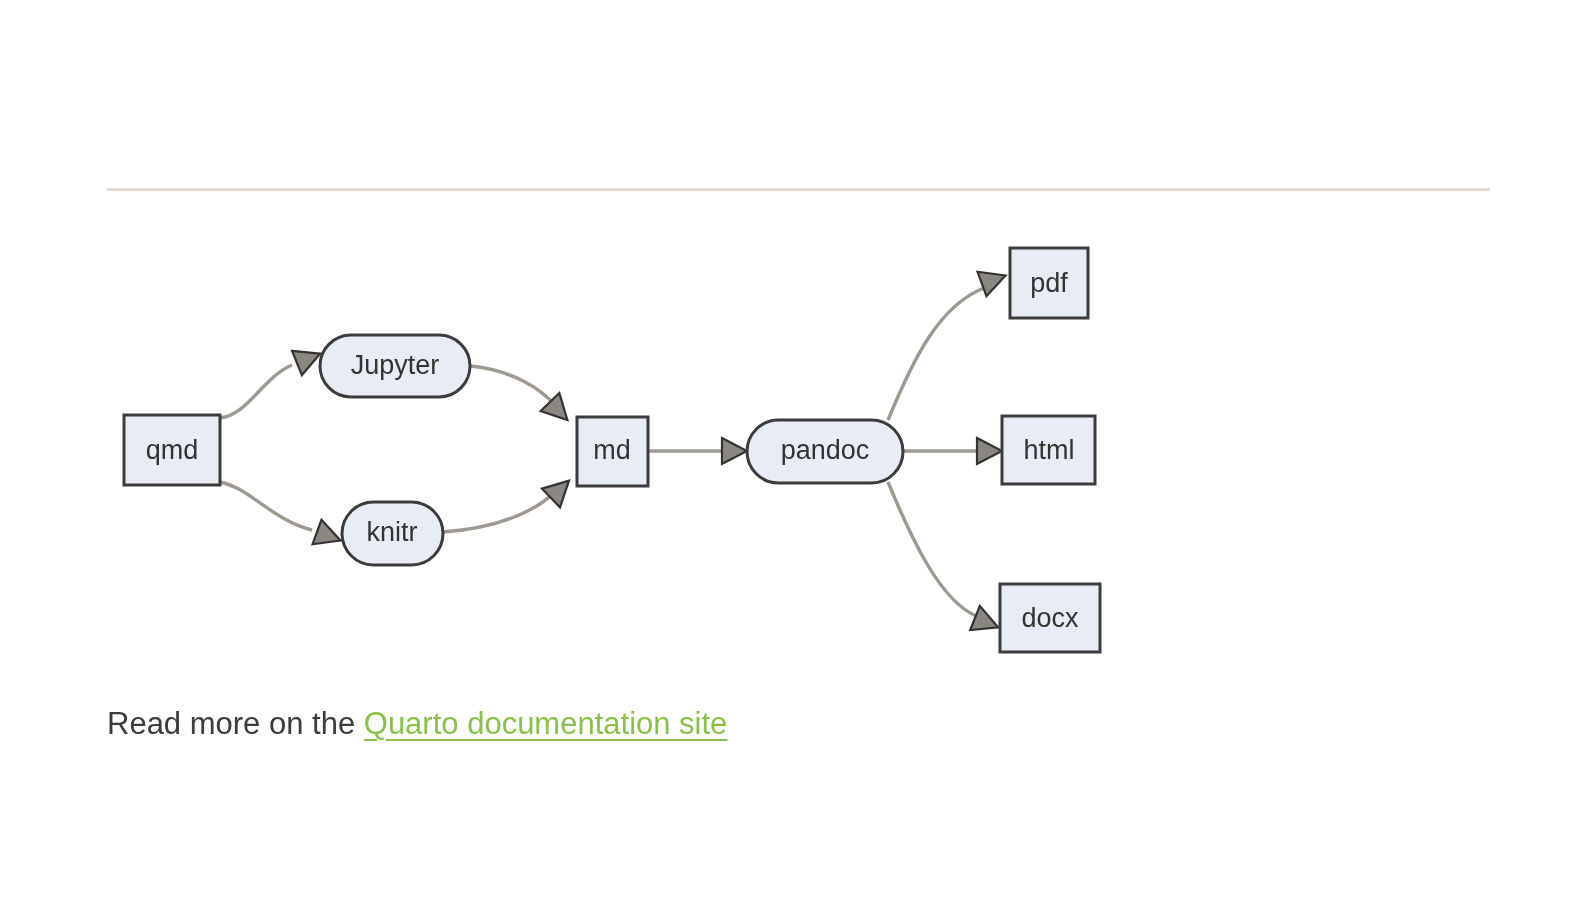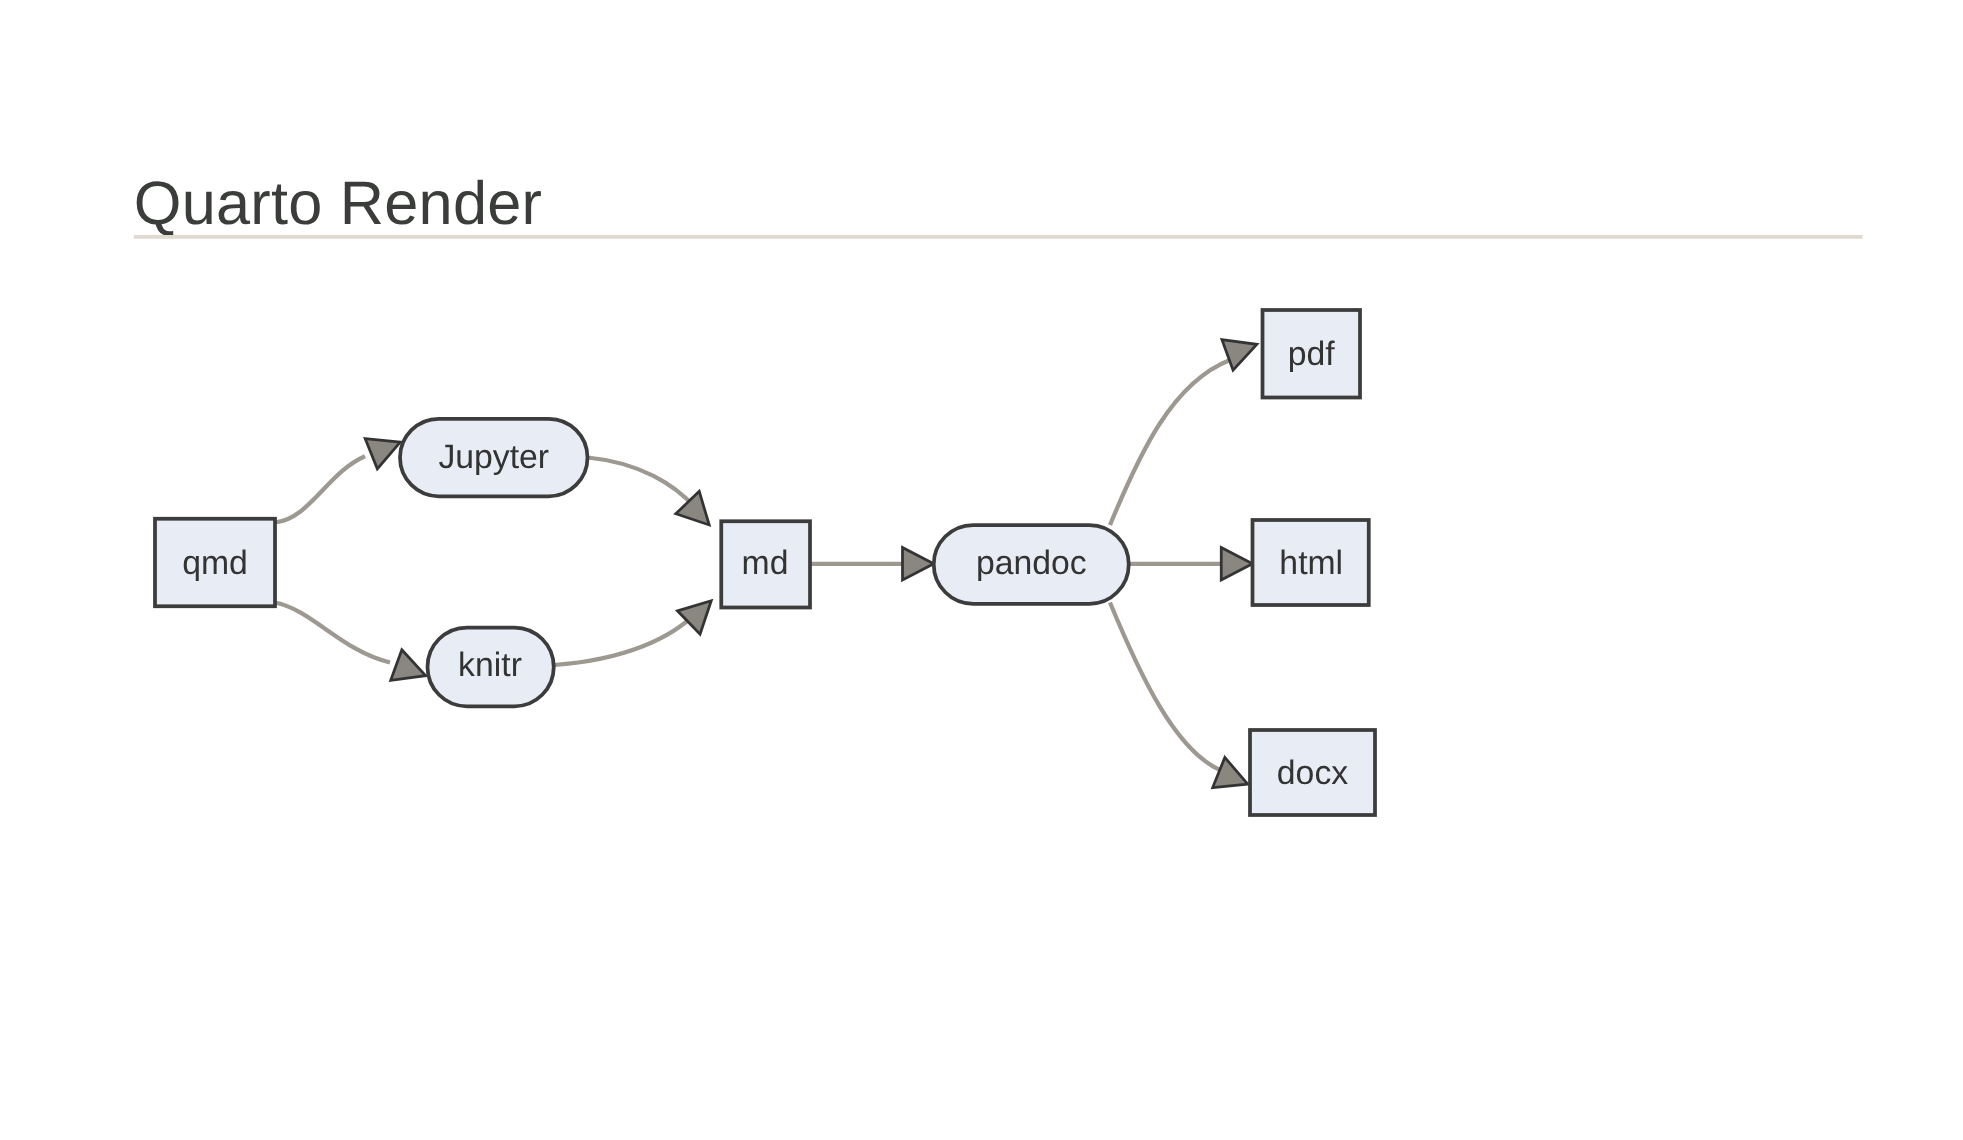--- a/index.html
+++ b/index.html
@@ -98,21 +98,20 @@
     text-underline-offset: 5px;
     text-decoration-thickness: 2px;
     cursor: pointer;
   }
 </style>
 </head>
 <body>
 
 <div class="page">
 
-  <h1 class="page-title">Quarto Render</h1>
 
   <div class="title-rule"></div>
 
   <div class="diagram-wrap">
     <svg class="diagram-svg" width="1570" height="450" viewBox="0 0 1570 450" xmlns="http://www.w3.org/2000/svg">
 
       <g>
 
         <path class="edge-path" d="M 220,208 C 248,205 262,168 292,155"></path>
 
@@ -186,14 +185,15 @@
       </g>
 
       <g>
         <rect class="node-shape" x="1000" y="374" width="100" height="68" rx="0"></rect>
         <text class="node-label" x="1050" y="410">docx</text>
       </g>
 
     </svg>
   </div>
 
+  <p class="read-more"><span>Read more on the </span><a class="doc-link" href="#">Quarto documentation site</a></p>
 
 </div>
 
 </body></html>

